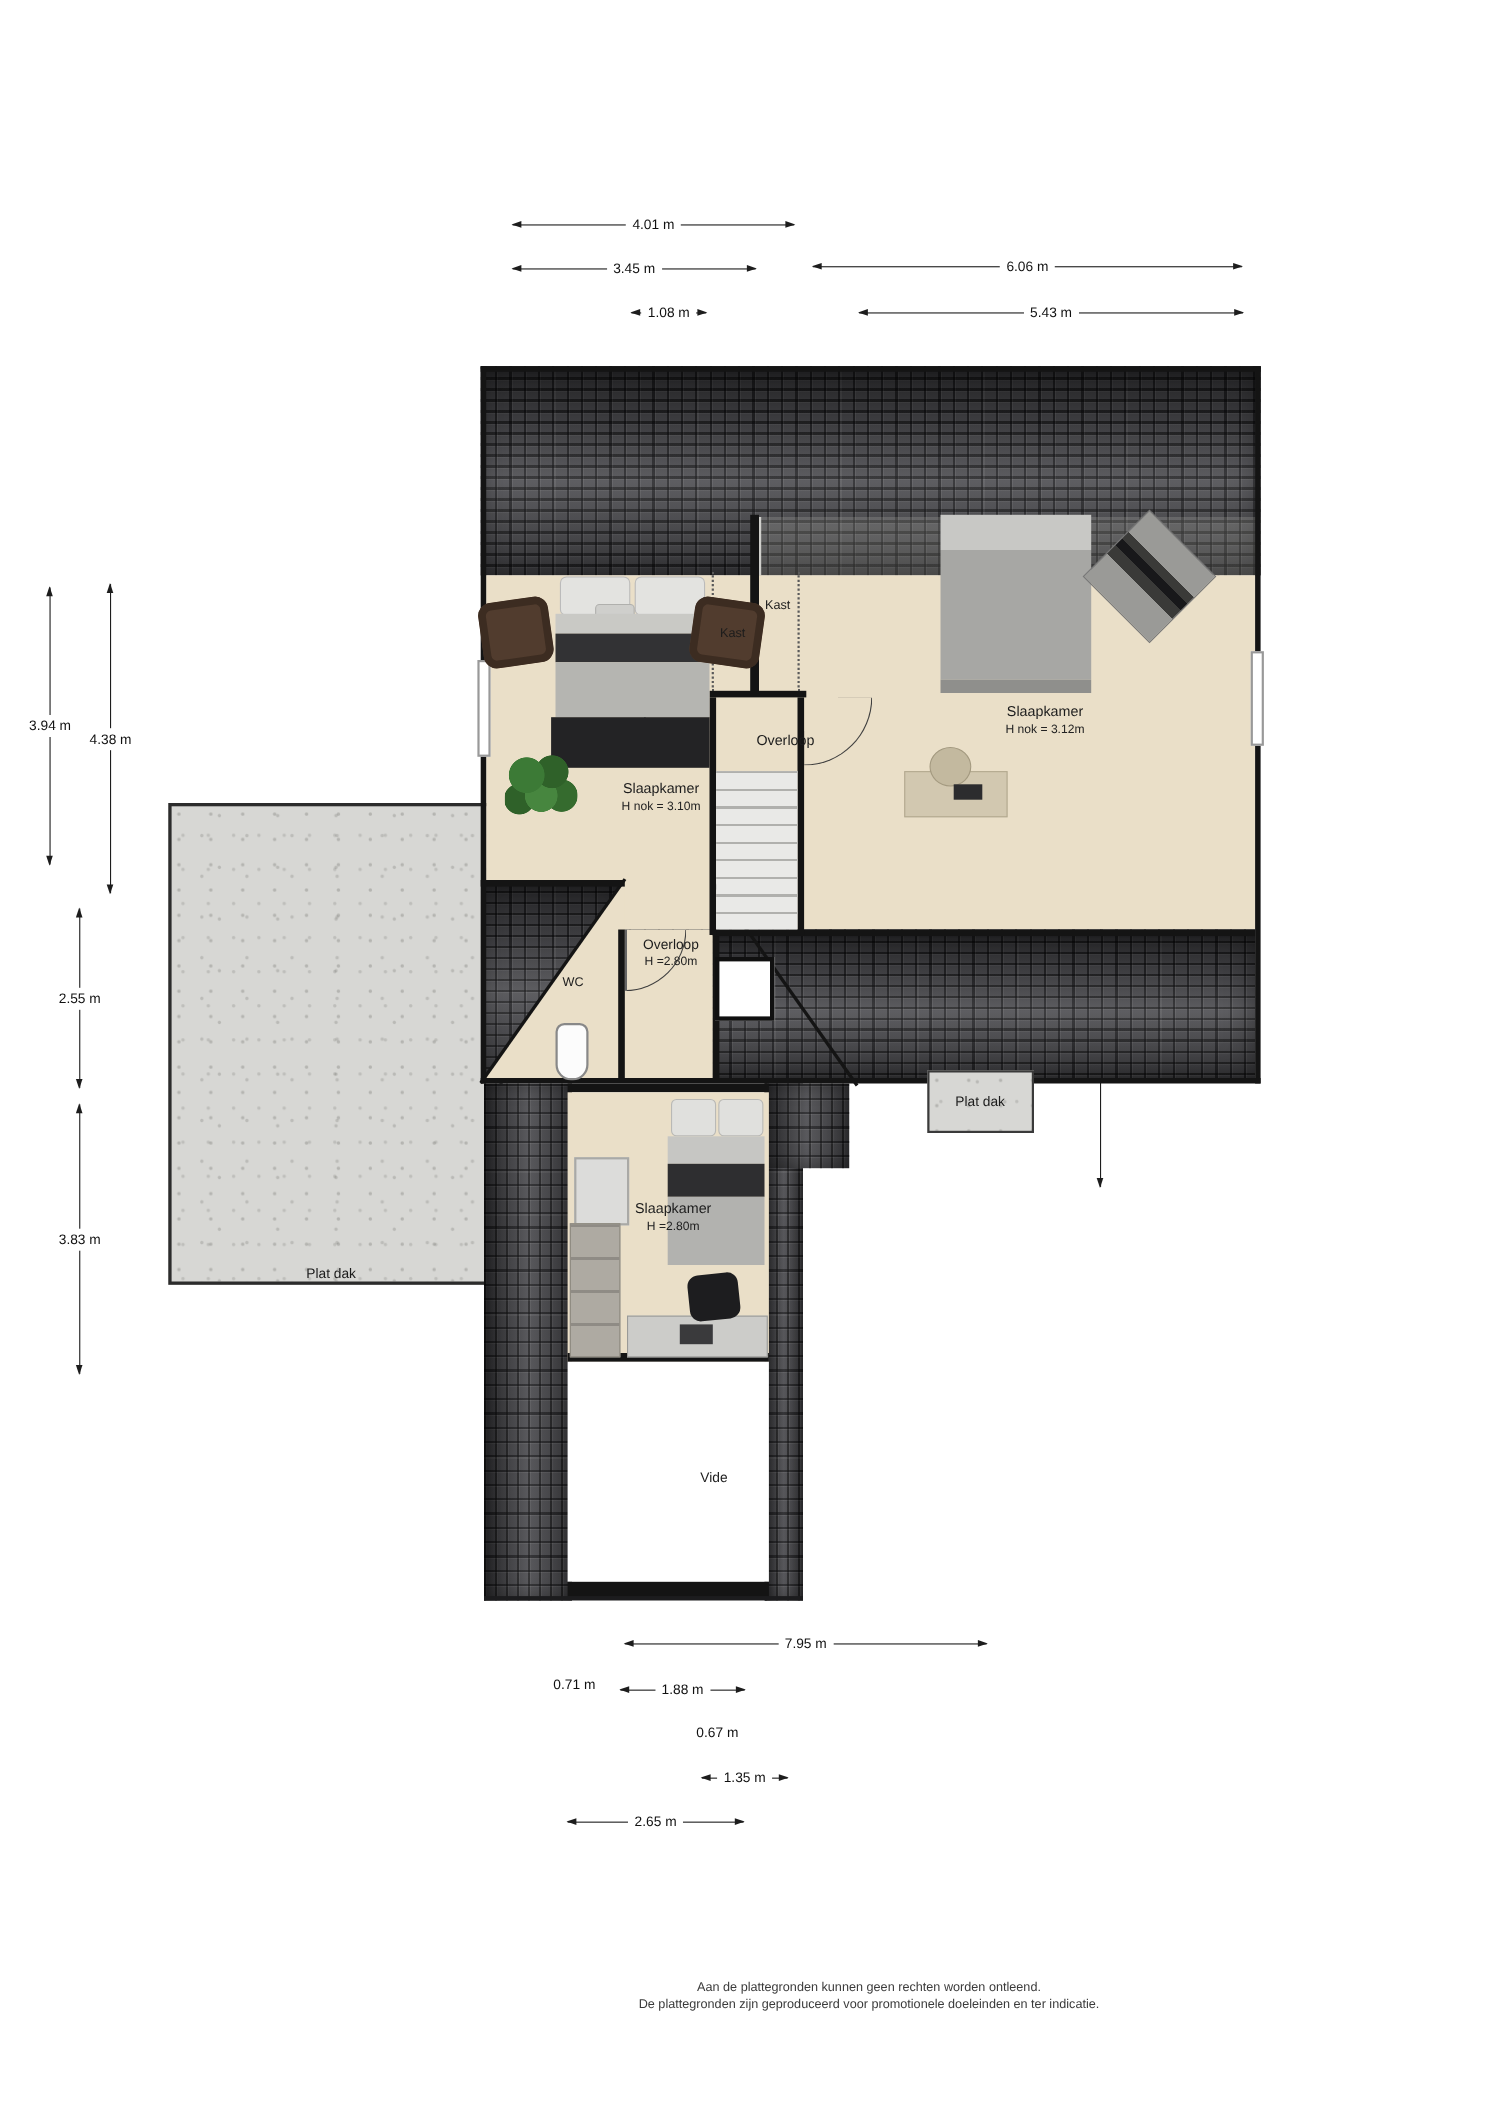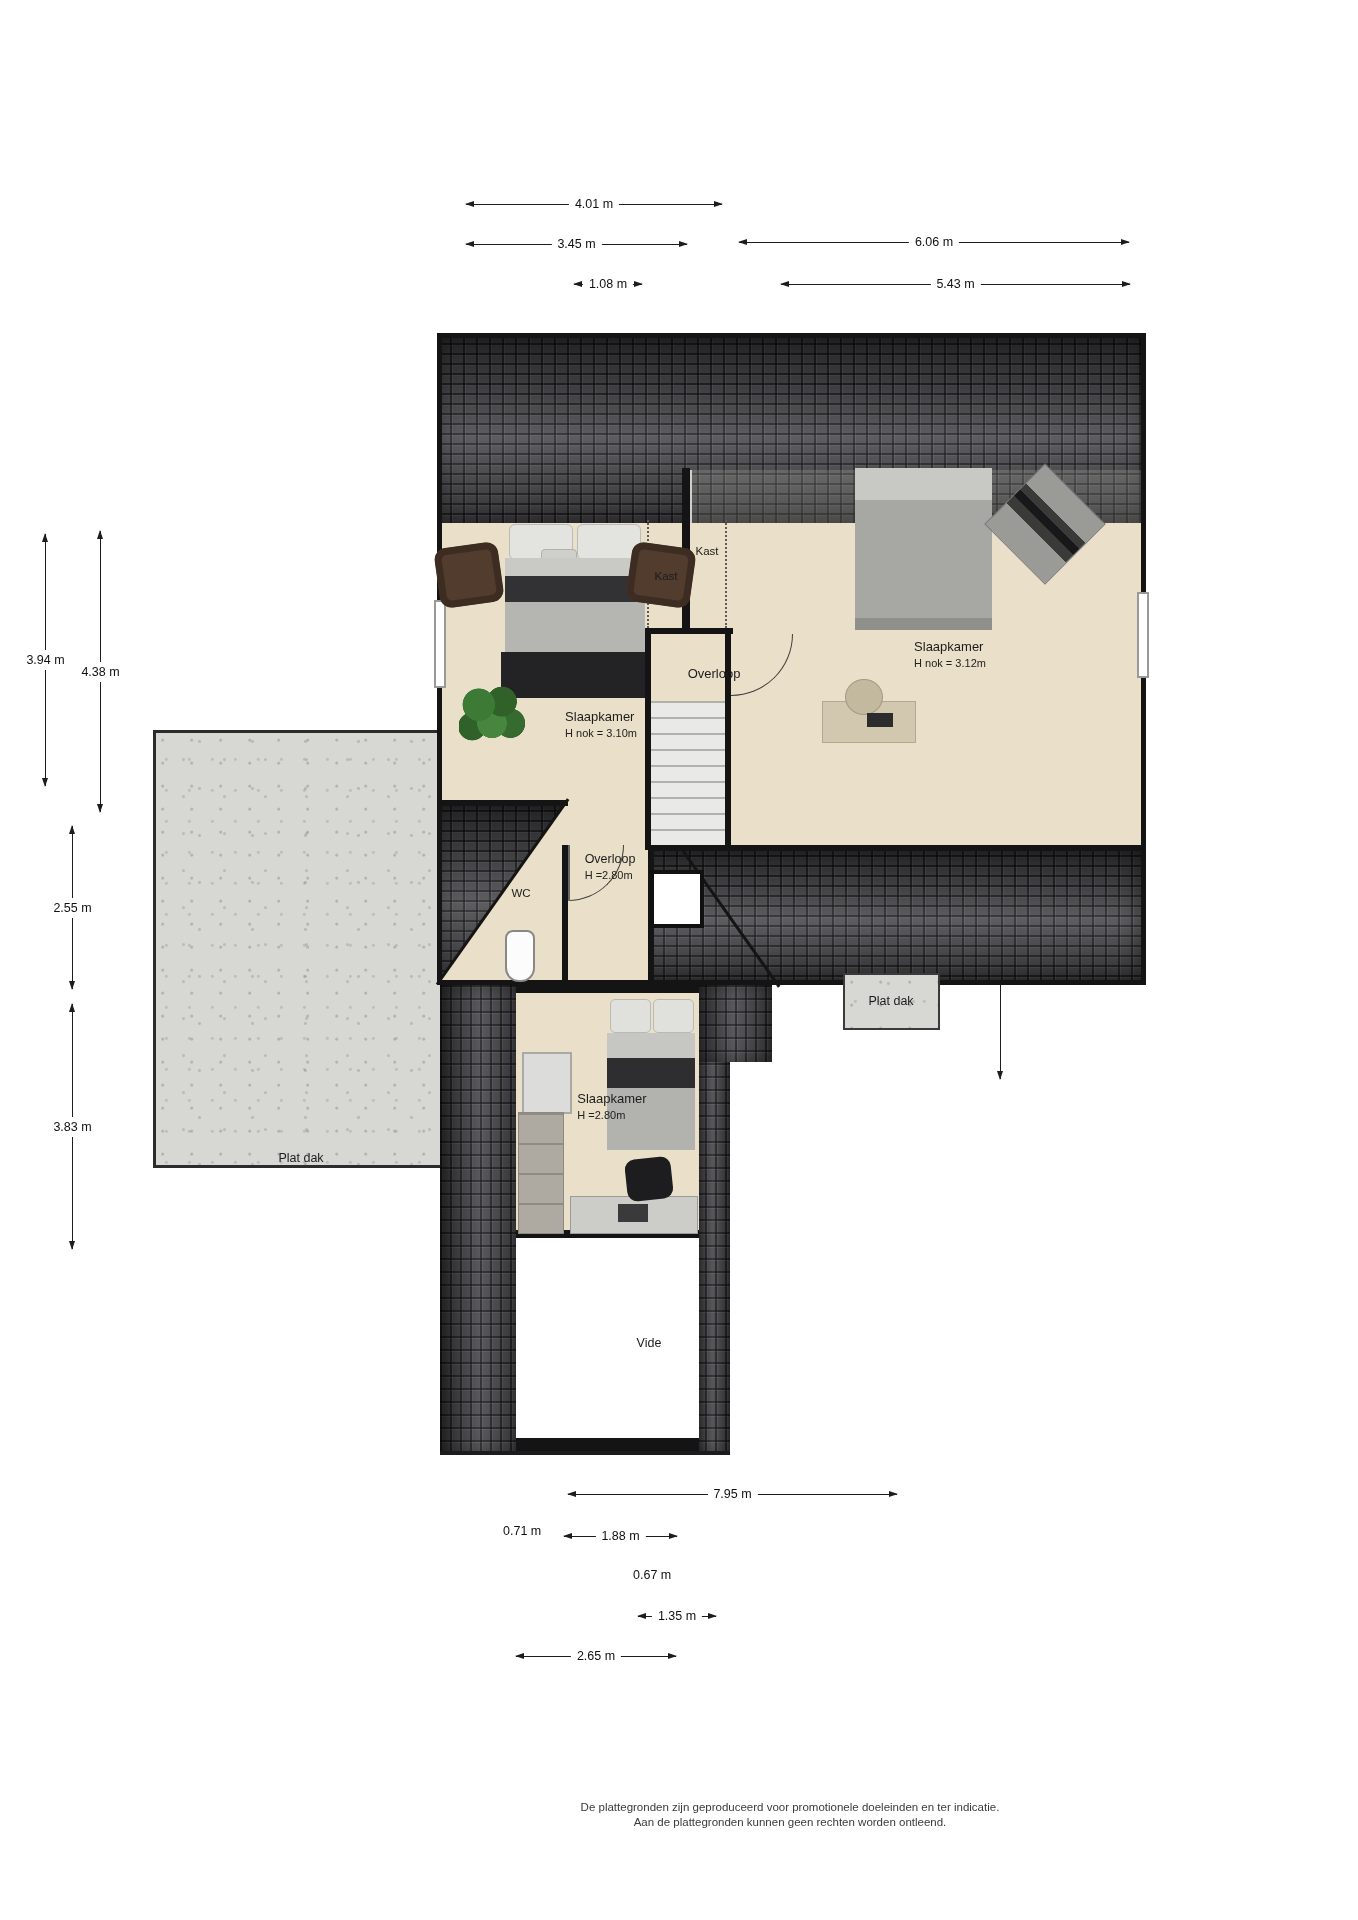--- a/index.html
+++ b/index.html
@@ -43,21 +43,21 @@
     padding:0 6px;font-size:12.5px;line-height:16px;white-space:nowrap;color:#111;}
   .vdim{position:absolute;width:13px;}
   .vdim .ln{position:absolute;top:1px;bottom:1px;left:6px;width:1px;background:#1d1d1d;}
   .vdim::before{content:"";position:absolute;top:0;left:3px;width:0;height:0;
     border-left:3.5px solid transparent;border-right:3.5px solid transparent;border-bottom:9px solid #1d1d1d;}
   .vdim::after{content:"";position:absolute;bottom:0;left:3px;width:0;height:0;
     border-left:3.5px solid transparent;border-right:3.5px solid transparent;border-top:9px solid #1d1d1d;}
   .vdim .lbl{position:absolute;top:50%;left:6.5px;transform:translate(-50%,-50%);background:#fff;
     padding:3px 2px;font-size:12.5px;white-space:nowrap;color:#111;}
   .dimtext{position:absolute;font-size:12.5px;color:#111;white-space:nowrap;}
-  .rlabel{position:absolute;transform:translate(-50%,-50%);text-align:left;white-space:nowrap;
+  .rlabel{position:absolute;transform:translate(-50%,-50%);text-align:center;white-space:nowrap;
     font-size:13px;color:#1c1c1c;}
   .rlabel .sub{display:block;font-size:11px;margin-top:3px;color:#222;}
   .rlabel.small{font-size:11.5px;}
   .dotv{position:absolute;width:0;border-left:2px dotted #5a5a5a;}
   .stairs{background:#e9e9e7;background-image:repeating-linear-gradient(180deg,#b0b0ad 0 2px,rgba(0,0,0,0) 2px 16px);}
   .arc{position:absolute;box-sizing:border-box;}
   .footer{position:absolute;text-align:center;font-size:11.5px;line-height:15px;color:#3b3b3b;}
 </style>
 </head>
 <body>
@@ -267,17 +267,17 @@
   <div class="hdim" style="left:637px;top:1610px;width:80px;">
     <div class="ln"></div>
     <span class="lbl">1.35 m</span>
   </div>
   <div class="hdim" style="left:515px;top:1650px;width:162px;">
     <div class="ln"></div>
     <span class="lbl">2.65 m</span>
   </div>
 
   <div class="footer" style="left:440px;top:1800px;width:700px;">
+    <div>Aan de plattegronden kunnen geen rechten worden ontleend.</div>
     <div>De plattegronden zijn geproduceerd voor promotionele doeleinden en ter indicatie.</div>
-    <div>Aan de plattegronden kunnen geen rechten worden ontleend.</div>
   </div>
 
 </div>
 
 </body></html>

